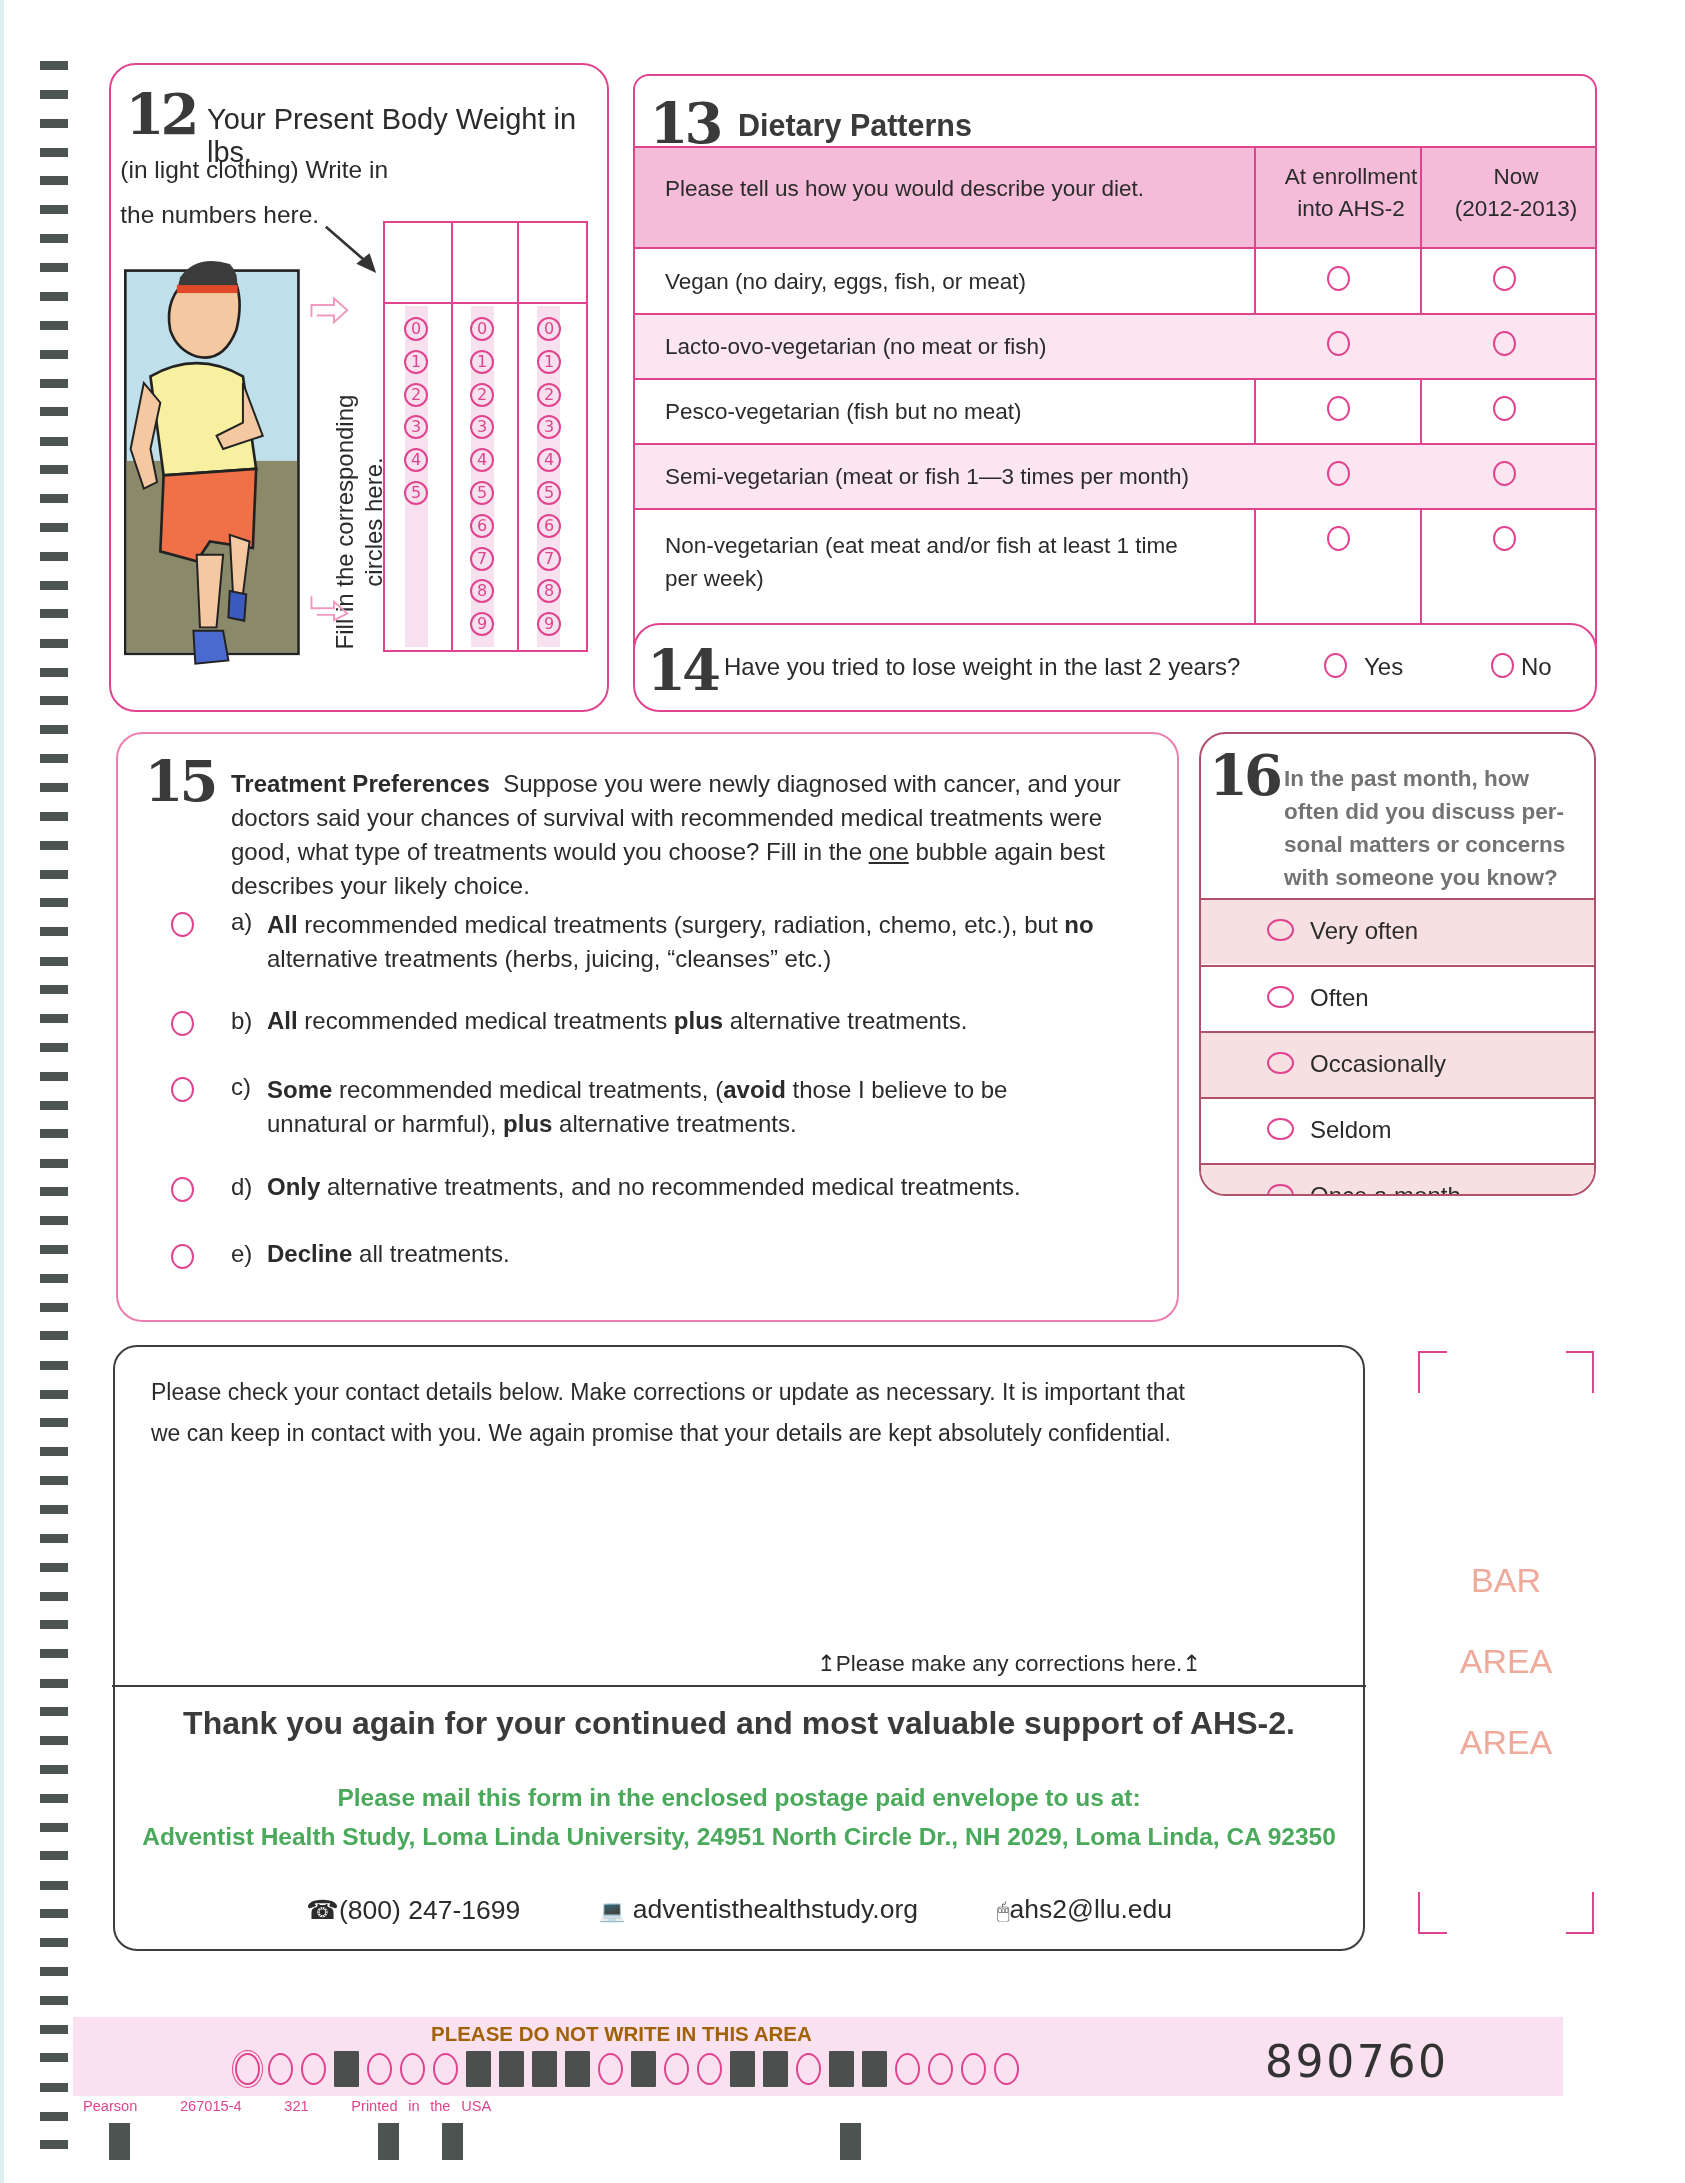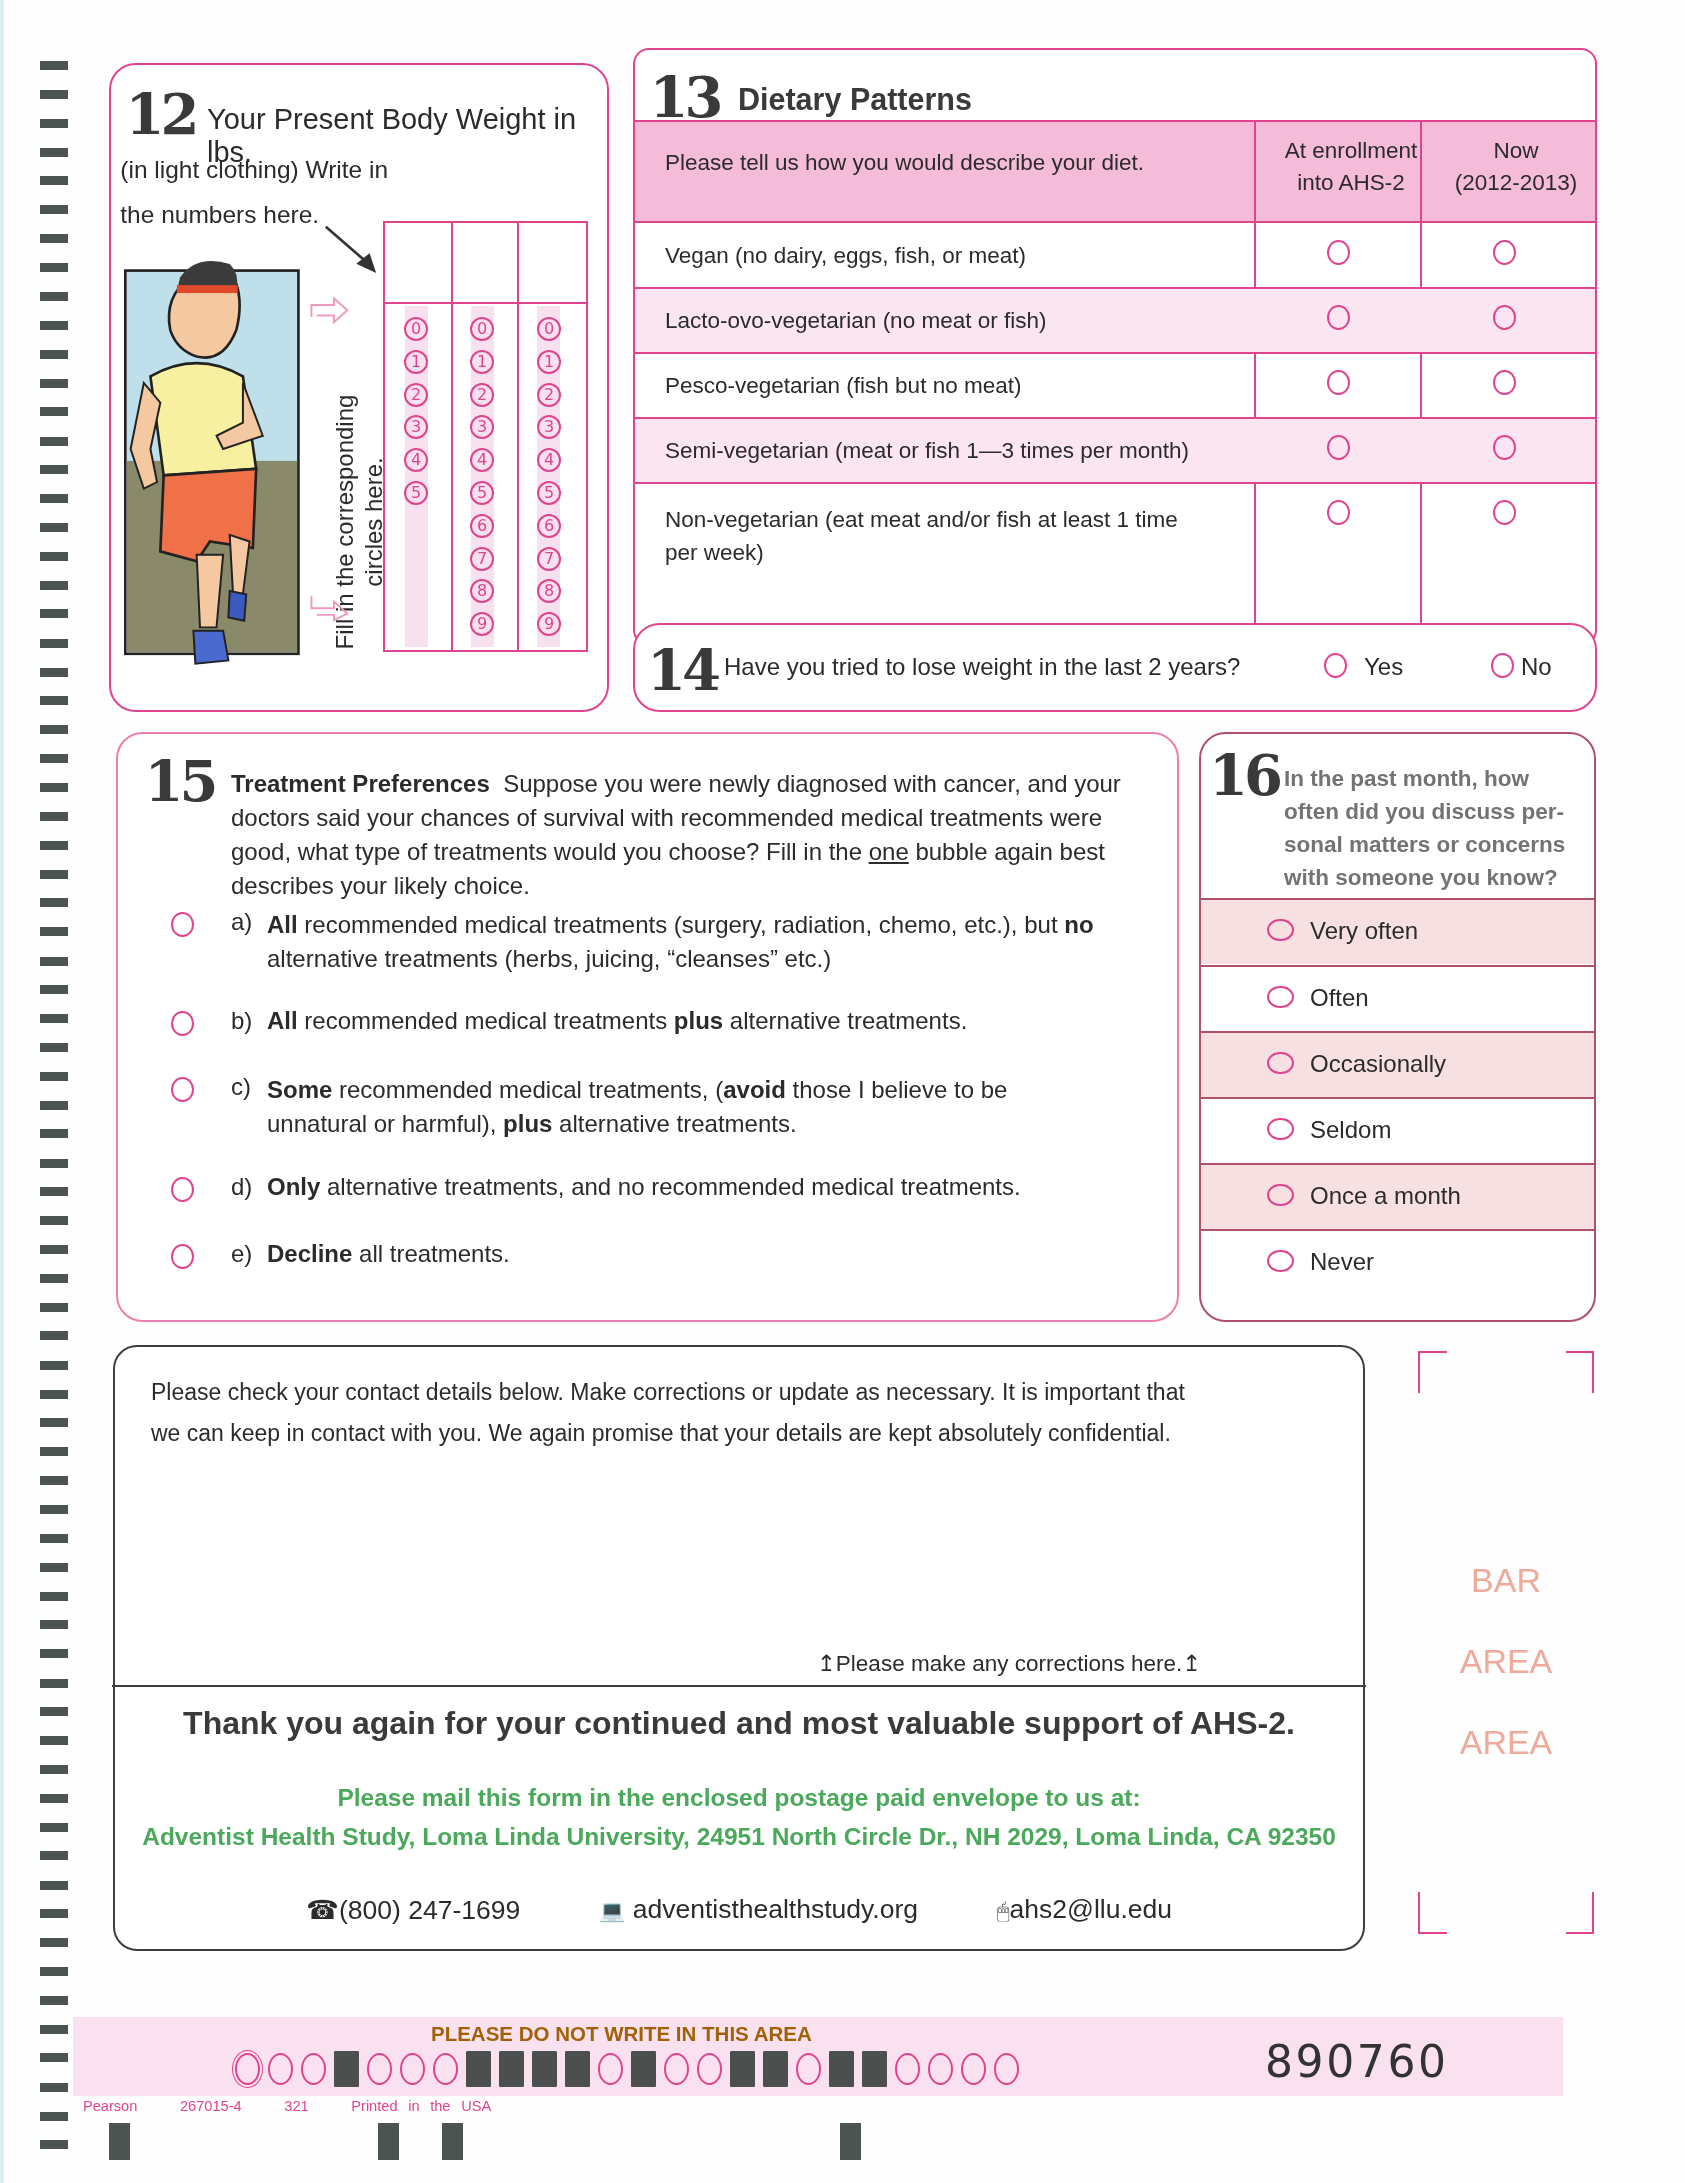--- a/index.html
+++ b/index.html
@@ -185,21 +185,21 @@
         <div class="dig" style="left: 152px; top: 225px;">4</div>
         <div class="dig" style="left: 152px; top: 258px;">5</div>
         <div class="dig" style="left: 152px; top: 291px;">6</div>
         <div class="dig" style="left: 152px; top: 324px;">7</div>
         <div class="dig" style="left: 152px; top: 356px;">8</div>
         <div class="dig" style="left: 152px; top: 389px;">9</div>
       </div>
   </div>
 </div>
 
-<div class="box" style="left:633px;top:48px;width:964px;height:598px;overflow:hidden;border-radius:16px;">
+<div class="box" style="left:633px;top:74px;width:964px;height:598px;overflow:hidden;border-radius:16px;">
   <div class="qnum" style="left:14.6px;top:18.5px;">13</div>
   <div class="abs" style="left:103px;top:32px;font-family:'Liberation Sans',sans-serif;font-weight:bold;font-size:30.5px;color:#3a3a3a;">Dietary Patterns</div>
 
   <div class="abs" style="left:0;right:0;top:70px;height:99px;background:#f4bcd8;border-top:2.6px solid #e0448f;border-bottom:2.6px solid #e0448f;">
     <div class="t13-cell" style="left:30px;top:28px;">Please tell us how you would describe your diet.</div>
     <div class="t13-cell" style="left:633px;top:13.2px;width:166px;text-align:center;line-height:32px;">
       <div>At enrollment</div>
       <div>into AHS-2</div>
     </div>
     <div class="t13-cell" style="left:798px;top:13.2px;width:166px;text-align:center;line-height:32px;">
@@ -284,21 +284,21 @@
     <div class="abs txt" style="left:113px;top:0;">d)</div>
     <div class="abs txt" style="left:149px;top:0;white-space:nowrap;"><b>Only</b><span> alternative treatments, and no recommended medical treatments.</span></div>
   </div>
   <div class="abs" style="left:0;top:506px;width:1053px;">
     <span class="bubble abs" style="left:53px;top:4px;"></span>
     <div class="abs txt" style="left:113px;top:0;">e)</div>
     <div class="abs txt" style="left:149px;top:0;white-space:nowrap;"><b>Decline</b><span> all treatments.</span></div>
   </div>
 </div>
 
-<div class="box" style="left:1199px;top:732px;width:397px;height:590px;border-width:2px;border-color:#b0506a;overflow:hidden;">
+<div class="box" style="left:1199px;top:732px;width:397px;height:464px;border-width:2px;border-color:#b0506a;overflow:hidden;">
   <div class="qnum" style="left:8px;top:13.2px;">16</div>
   <div class="abs" style="left:83px;top:28px;font-family:'Liberation Sans',sans-serif;font-weight:bold;font-size:22.5px;line-height:33px;color:#737373;">
     <div>In the past month, how</div>
     <div>often did you discuss per-</div>
     <div>sonal matters or concerns</div>
     <div>with someone you know?</div>
   </div>
   <div id="q16-options">
       <div class="r16" style="top: 164px; height: 66px; background: rgb(246, 224, 226);">
         <span class="bubble abs" style="left: 66px; top: 18.5px; width: 26.5px; height: 22.5px;"></span>

